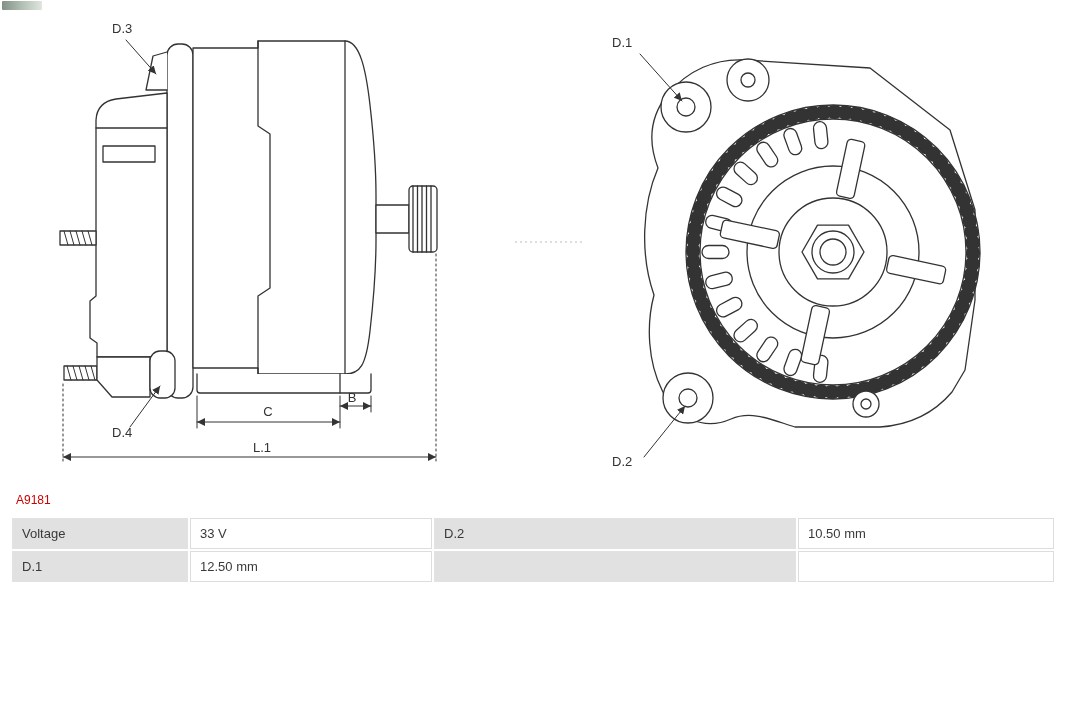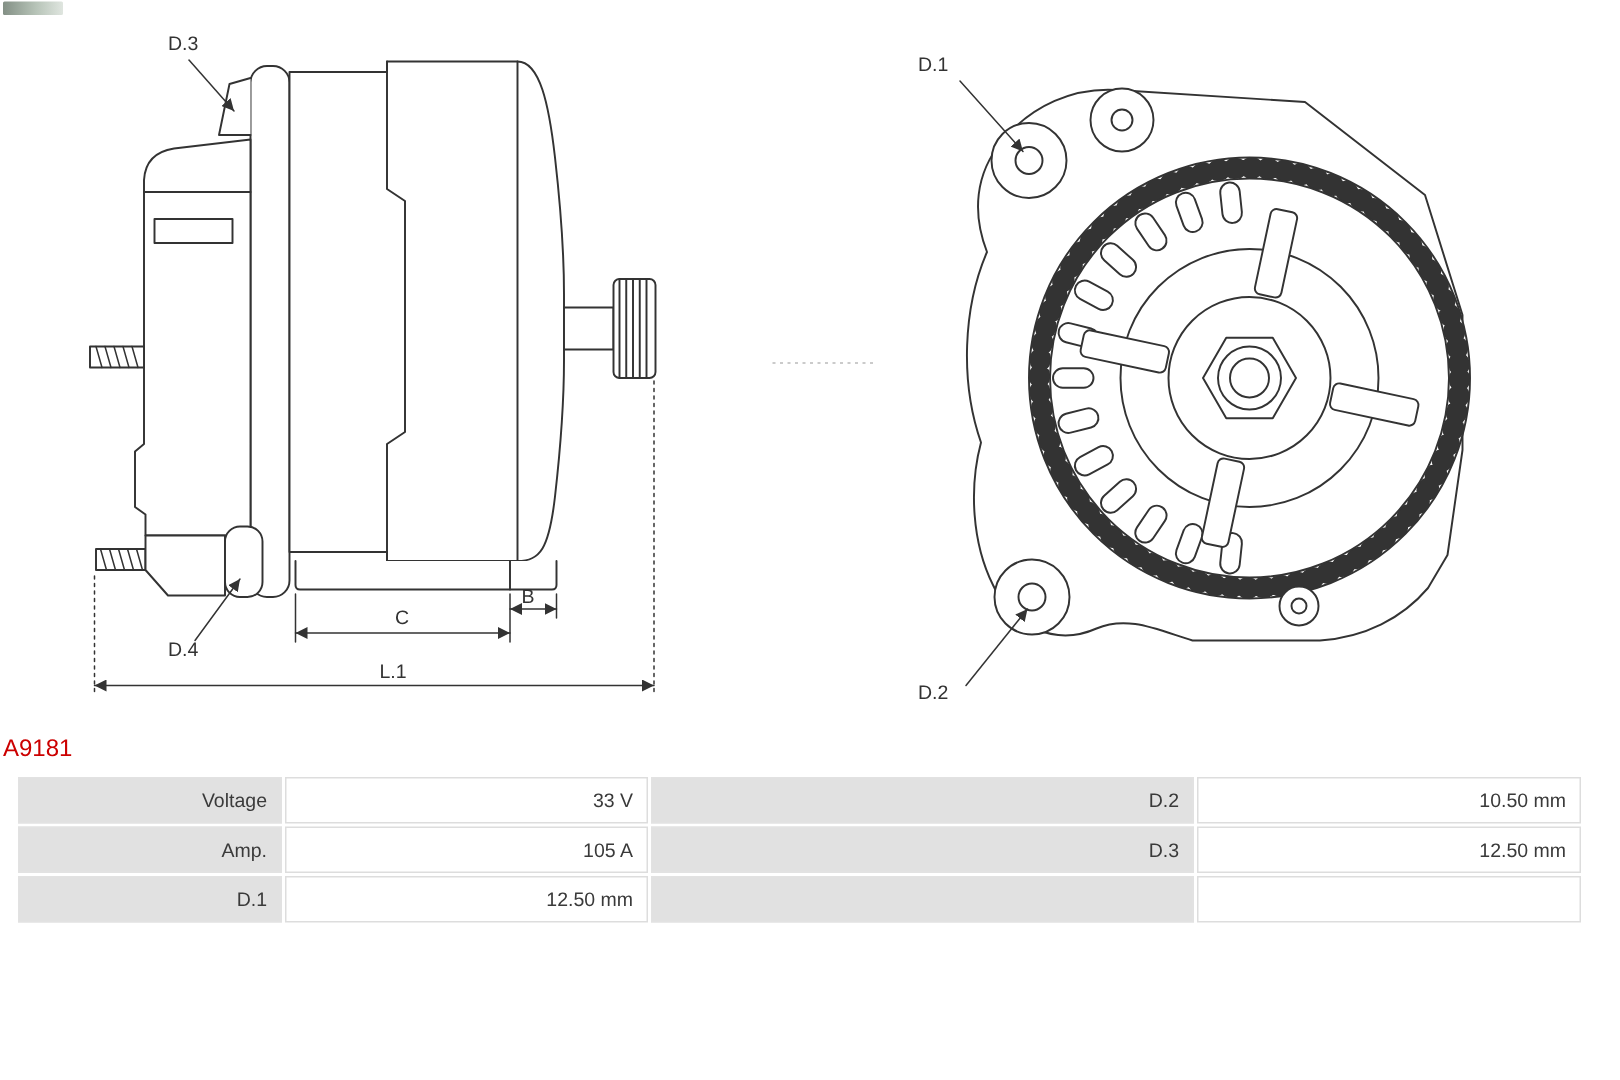--- a/index.html
+++ b/index.html
@@ -9,28 +9,28 @@
   }
   .logo-artifact{
     position:absolute;left:2px;top:1px;width:40px;height:9px;border-radius:1px;
     background:linear-gradient(90deg,#5a6b5d,#9fb0a0 55%,#d5ddd5);opacity:.75;
   }
   #diagram-svg{position:absolute;left:0;top:0;display:block;}
   #diagram-svg text{
     font-family:"Liberation Sans", sans-serif;font-size:13px;fill:#333;stroke:none;
   }
   .part-number{
-    position:absolute;left:2px;top:491px;color:#cc0000;font-size:16px;line-height:18px;
+    position:absolute;left:16px;top:491px;color:#cc0000;font-size:12px;line-height:18px;
   }
   .spec-table{
     position:absolute;left:10px;top:516px;border-collapse:separate;border-spacing:2px;
     font-size:13px;color:#3a3a3a;table-layout:fixed;
   }
   .spec-table td{
-    padding:7px 9px;text-align:right;vertical-align:middle;border:1px solid #e2e2e2;
+    padding:7px 9px;text-align:left;vertical-align:middle;border:1px solid #e2e2e2;
     overflow:hidden;white-space:nowrap;
   }
   .spec-table td.lbl{background:#e1e1e1;}
   .spec-table td.val{background:#ffffff;border-color:#dddddd;}
 </style>
 </head>
 <body>
 
 <div class="logo-artifact"></div>
 
@@ -178,25 +178,19 @@
       <col style="width:256px">
   </colgroup>
   <tbody>
     <tr>
       <td class="lbl">Voltage</td>
       <td class="val">33 V</td>
       <td class="lbl">D.2</td>
       <td class="val">10.50 mm</td>
     </tr>
     <tr>
-      <td class="lbl">Amp.</td>
-      <td class="val">105 A</td>
-      <td class="lbl">D.3</td>
-      <td class="val">12.50 mm</td>
-    </tr>
-    <tr>
       <td class="lbl">D.1</td>
       <td class="val">12.50 mm</td>
       <td class="lbl"></td>
       <td class="val"></td>
     </tr>
   </tbody>
 </table>
 
 </body></html>

